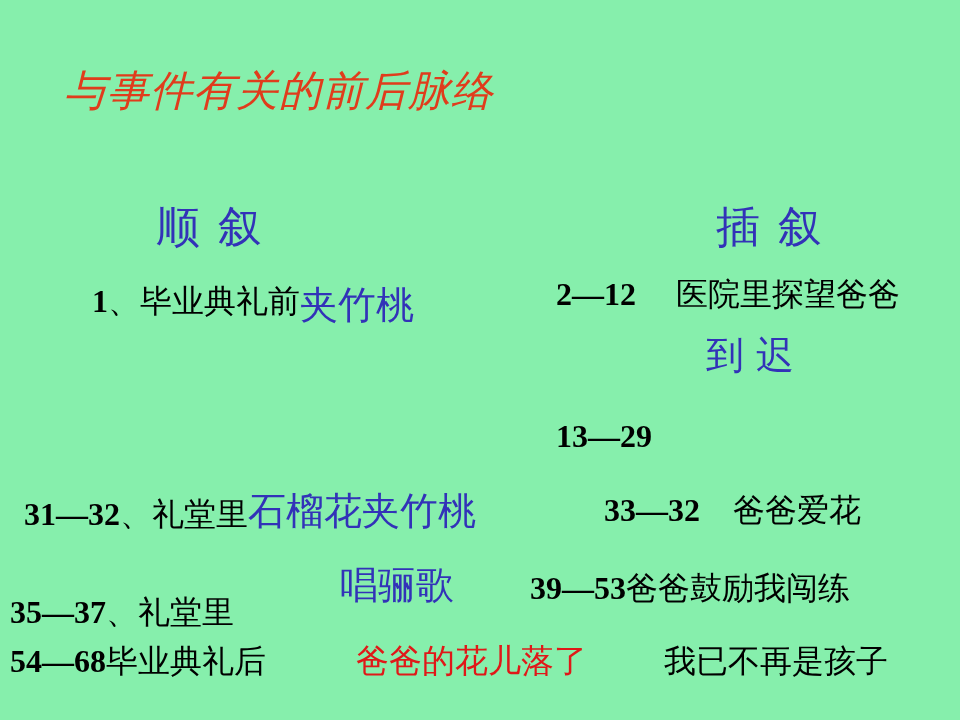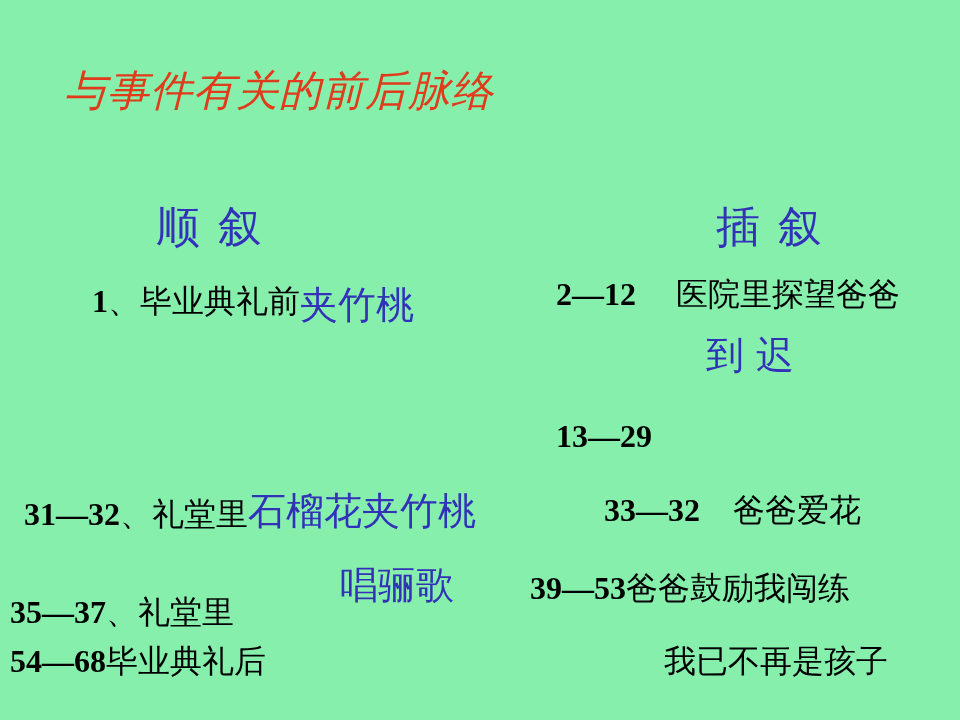--- a/index.html
+++ b/index.html
@@ -80,20 +80,21 @@
     <span class="num">35—37</span>
     <span class="cn">、</span>
     <span class="cn">礼堂里</span>
   </div>
   <div class="abs blue" style="left:340px; top:566px;">唱骊歌</div>
 
   <div class="abs row" style="left:10px; top:645px;">
     <span class="num">54—68</span>
     <span class="cn">毕业典礼后</span>
   </div>
+  <div class="abs red" style="left:356px; top:644px;">爸爸的花儿落了</div>
   <div class="abs cn" style="left:664px; top:645px;">我已不再是孩子</div>
 
   <div class="abs row" style="left:556px; top:278px;">
     <span class="num">2—12</span>
     <span class="cn" style="margin-left:40px;">医院里探望爸爸</span>
   </div>
   <div class="abs blue" style="left:706px; top:336px;">到 迟</div>
 
   <div class="abs row" style="left:556px; top:420px;flex-direction:column;">
     <span class="num">13—29</span>

